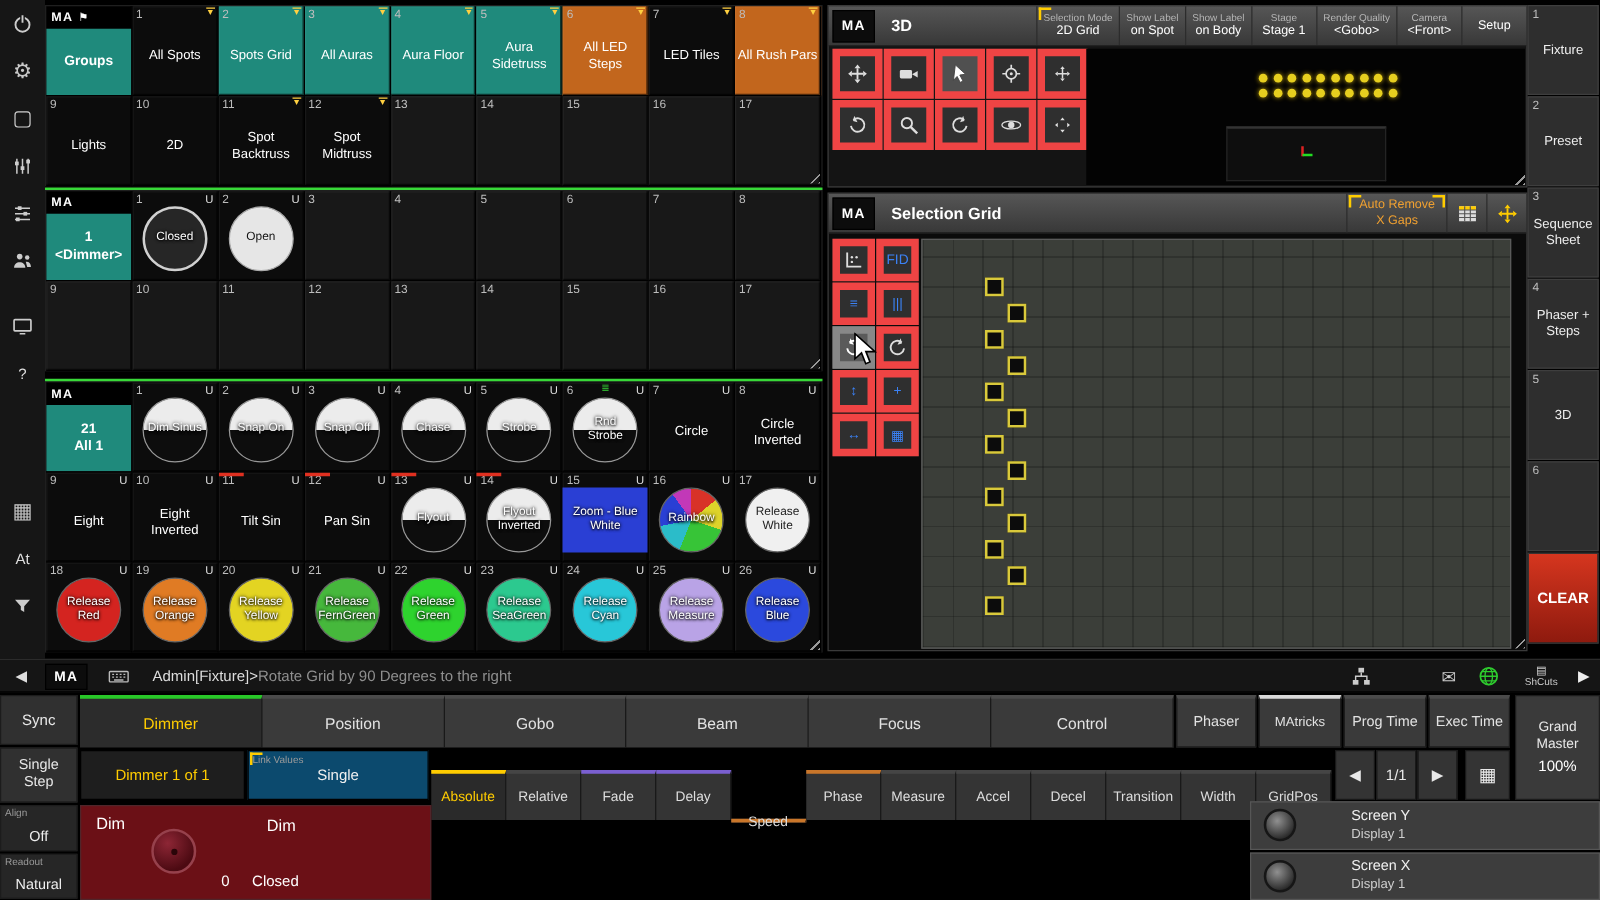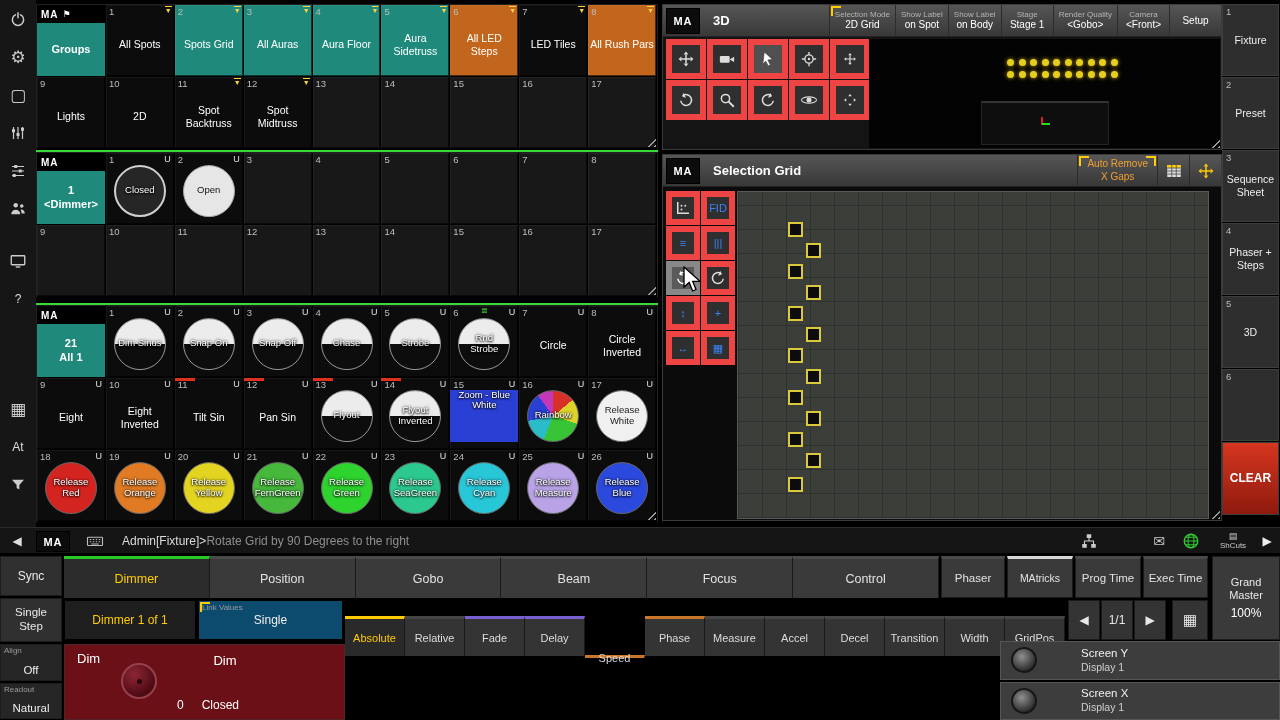--- a/index.html
+++ b/index.html
@@ -39,21 +39,21 @@
 .flag{color:#fff;font-size:9px}
 .htitle{position:absolute;top:18px;left:0;right:0;bottom:0;background:#1f8a7c;display:flex;flex-direction:column;align-items:center;justify-content:center;font-size:11px;font-weight:bold;color:#fff;text-align:center;line-height:1.25}
 .circ{position:absolute;left:50%;top:50%;transform:translate(-50%,-46%);width:52px;height:52px;border-radius:50%;display:flex;align-items:center;justify-content:center;z-index:2}
 .clbl{font-size:9.5px;line-height:1.1;text-align:center;color:#fff;text-shadow:0 1px 2px #000,0 0 3px #000;padding:0 2px}
 .circ.split{background:linear-gradient(180deg,#ececec 0 50%,#0d0d0d 50% 100%);border:1px solid #999}
 .circ.cdark{background:#262626;border:2px solid #d0d0d0}
 .circ.cwhite{background:#e6e6e6;border:1px solid #aaa}
 .circ.cwhite .clbl{color:#111;text-shadow:none}
 .circ.ccolor{border:1px solid #666}
 .circ.pie{background:conic-gradient(#d83228 0 14%,#ddd32a 14% 30%,#37c437 30% 56%,#2bbcc9 56% 72%,#2a3fd4 72% 90%,#c238b8 90% 100%);border:1px solid #666}
-.sqbtn{position:absolute;left:50%;top:50%;transform:translate(-50%,-46%);width:72px;height:52px;border-radius:2px;background:#2a3fd4;display:flex;align-items:flex-start;justify-content:center;z-index:2}
+.sqbtn{position:absolute;left:50%;top:50%;transform:translate(-50%,-46%);width:72px;height:52px;border-radius:2px;background:#2a3fd4;display:flex;align-items:center;justify-content:center;z-index:2}
 .rsz{position:absolute;right:1px;bottom:1px;width:11px;height:11px;background:repeating-linear-gradient(315deg,#9a9a9a 0 1.5px,transparent 1.5px 4.5px);clip-path:polygon(100% 0,100% 100%,0 100%);z-index:7}
 
 
 .win{position:absolute;background:#141414;border:1px solid #3a3a3a}
 #win3d{left:662px;top:4px;width:560px;height:146px}
 #selgrid{left:662px;top:154px;width:560px;height:367px;background:#0b0b0b}
 .titlebar{position:relative;height:32px;background:linear-gradient(#565656,#383838);display:flex;align-items:center;border-bottom:1px solid #222}
 .ma-box{width:34px;height:26px;margin:3px;background:#0c0c0c;color:#fff;display:flex;align-items:center;justify-content:center;font-weight:bold;font-size:11px;letter-spacing:1px;border:1px solid #000;flex:none}
 .win-title{font-size:13px;font-weight:bold;color:#fff;padding:0 10px;white-space:nowrap}
 .hcells{display:flex;height:100%;margin-left:auto}

